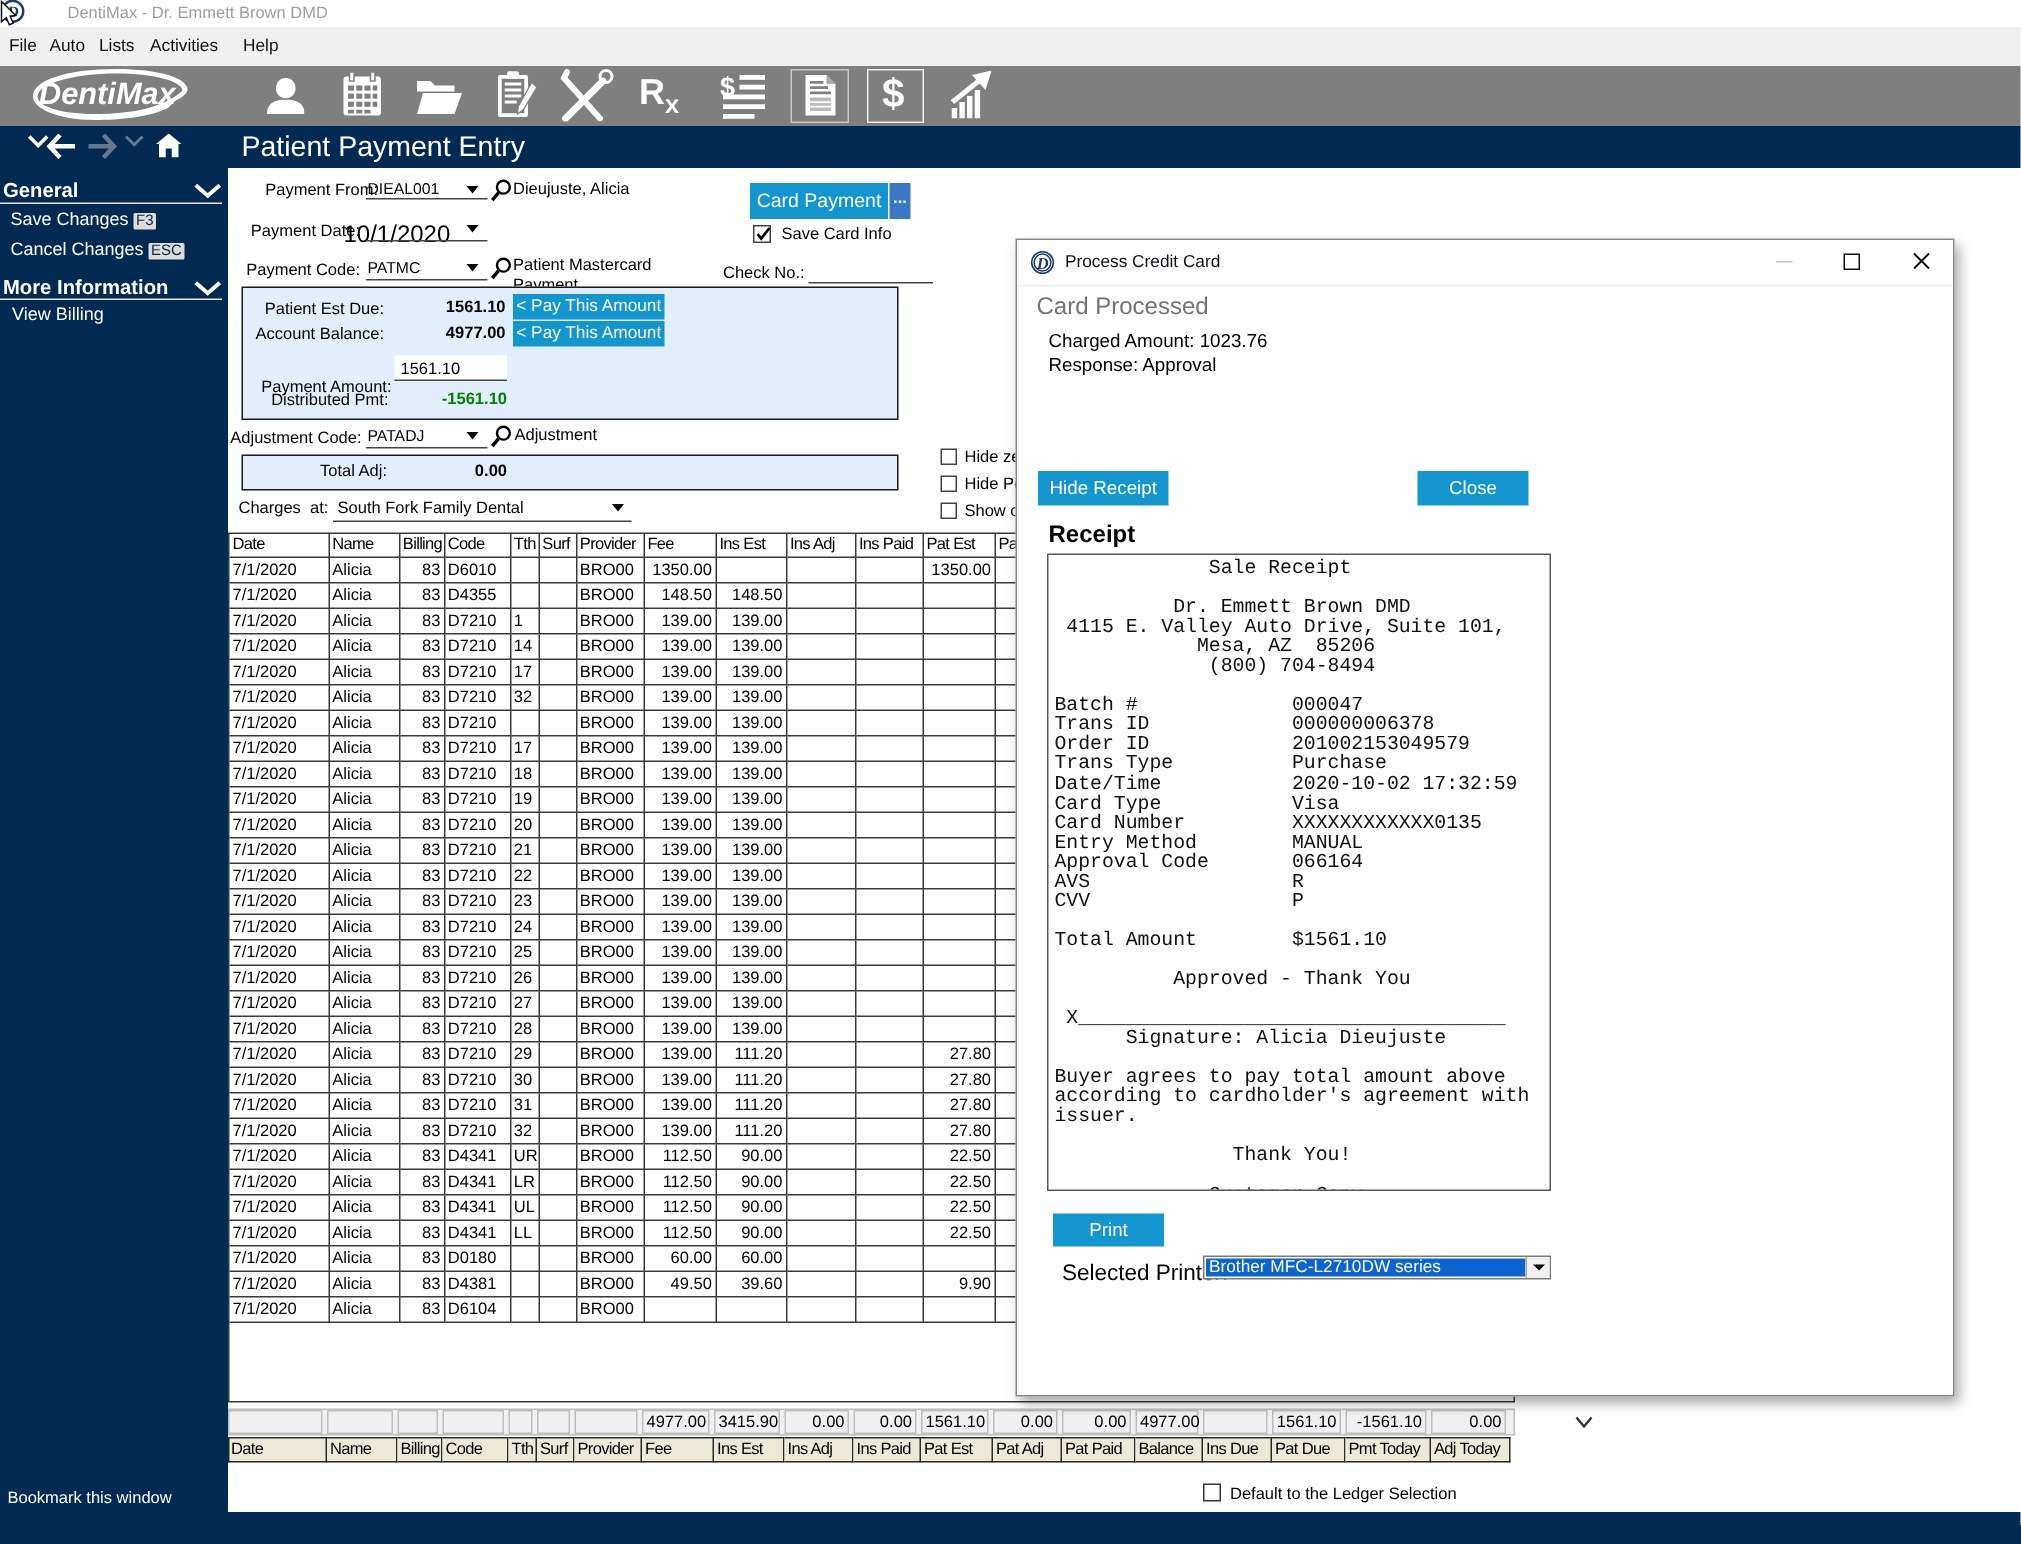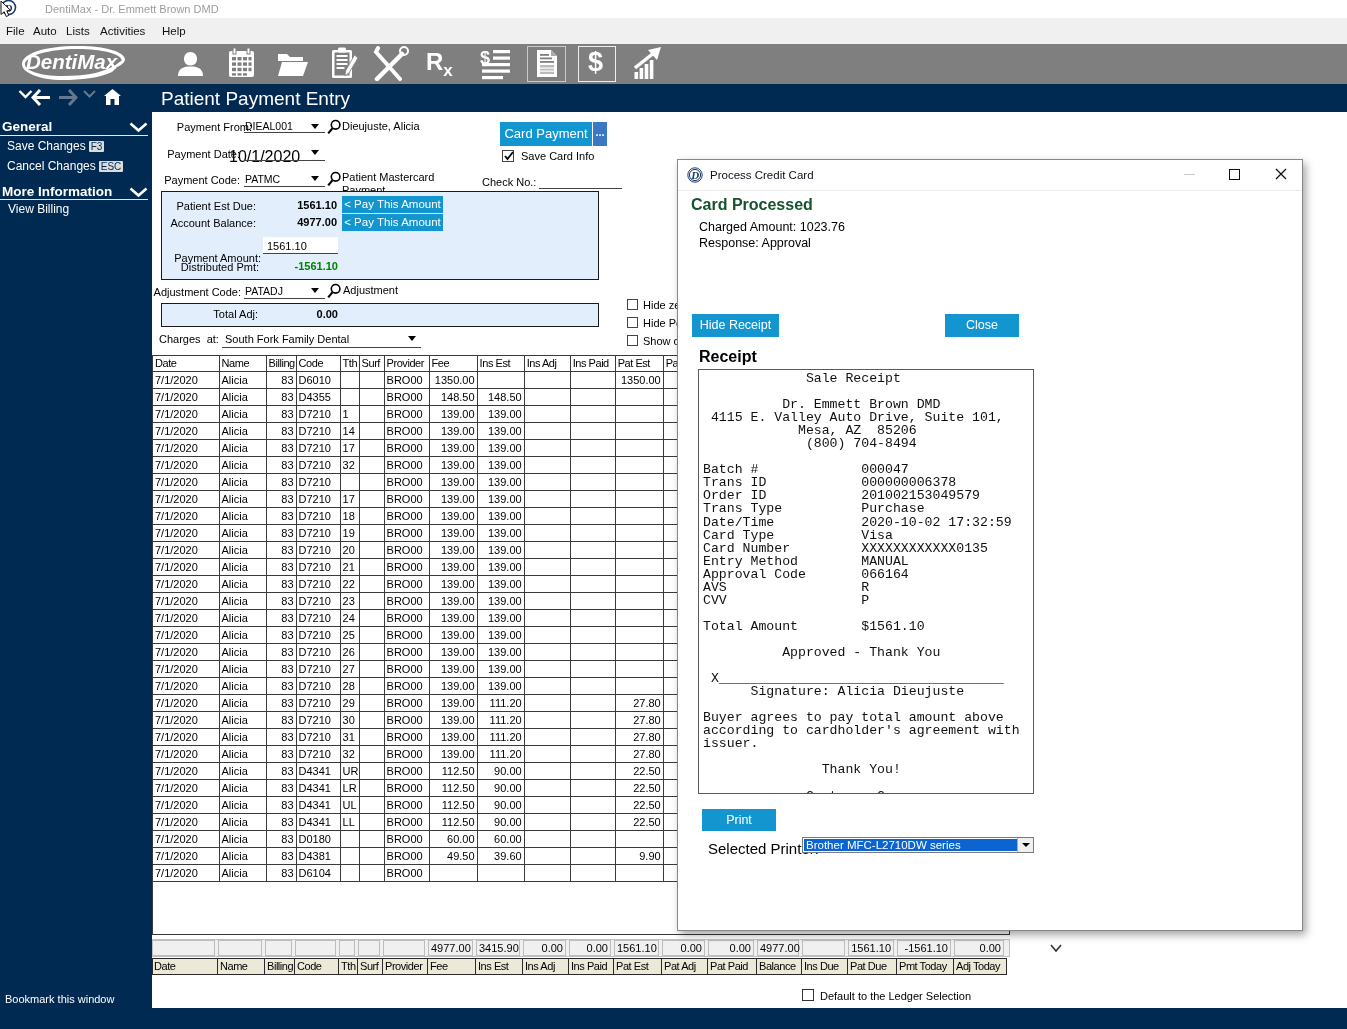--- a/index.html
+++ b/index.html
@@ -986,21 +986,21 @@
     <circle cx="8" cy="8" r="5.6" fill="none" stroke="#1b3a70" stroke-width="1"></circle>
     <text x="4.2" y="12" font-size="11" font-weight="bold" font-style="italic" fill="#1b3a70" font-family="Liberation Serif,serif">D</text>
   </svg>
   <div class="dlg" style="left:0px;top:30px;width:624px;height:1px;background:#ececec"></div>
   <div class="dlg" style="left:32px;top:9px;font-size:11.5px;color:#10101c">Process Credit Card</div>
   <div class="dlg" style="left:506px;top:14px;width:11px;height:1px;background:#c8c8c8"></div>
   <div class="dlg" style="left:551px;top:9px;width:11px;height:11px;border:1.4px solid #111"></div>
   <svg class="dlg" style="left:597px;top:8px" width="12" height="12" viewBox="0 0 12 12">
       <path d="M1 1 L11 11 M11 1 L1 11" stroke="#111" stroke-width="1.3"></path>
     </svg>
-  <div class="dlg" style="left:13px;top:36px;font-size:16px;font-weight:bold;color:#14532d">Card Processed</div>
+  <div class="dlg" style="left:13px;top:36px;font-size:16px;font-weight:normal;color:#737373">Card Processed</div>
   <div class="dlg" style="left:21px;top:60px;font-size:12.5px">Charged Amount: 1023.76</div>
   <div class="dlg" style="left:21px;top:76px;font-size:12.5px">Response: Approval</div>
   <div class="btn-blue" style="left:14px;top:154px;width:87px;height:23px;font-size:12.5px;line-height:23px">Hide Receipt</div>
   <div class="btn-blue" style="left:267px;top:154px;width:74px;height:23px;font-size:12.5px;line-height:23px">Close</div>
   <div class="dlg" style="left:21px;top:188px;font-size:16px;font-weight:bold;color:#000">Receipt</div>
   <div id="receiptbox">
       <pre>             Sale Receipt
 
           Dr. Emmett Brown DMD
  4115 E. Valley Auto Drive, Suite 101,

